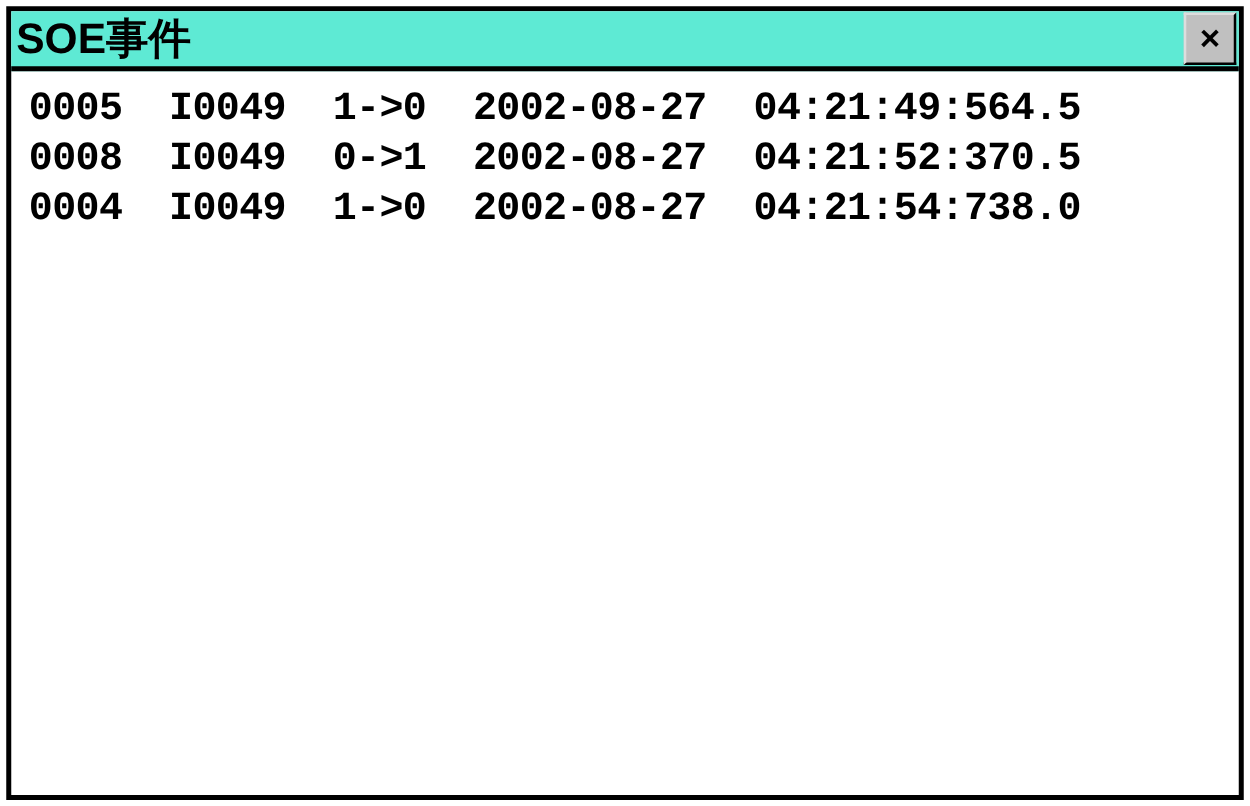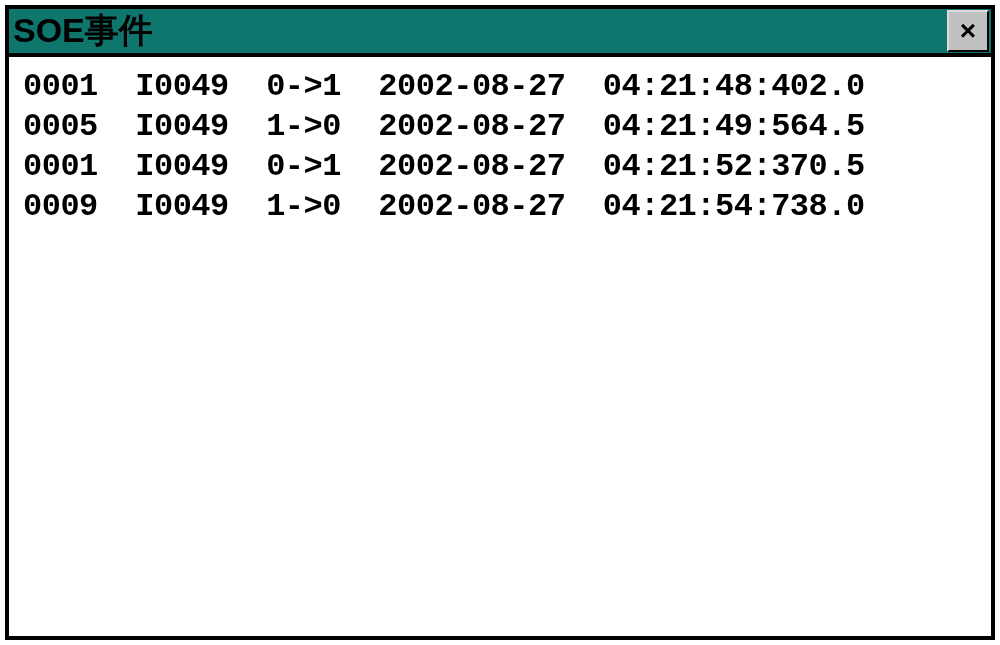--- a/index.html
+++ b/index.html
@@ -22,21 +22,21 @@
       height: 635px;
       border: 4px solid #000000;
       background: #ffffff;
     }
     .titlebar {
       display: flex;
       align-items: center;
       justify-content: space-between;
       border-bottom: 4px solid #000000;
       height: 48px;
-      background: #0f766e;
+      background: #5eead4;
     }
     .titlebar-title {
       font-size: 34px;
       font-weight: bold;
       color: #000000;
       padding-left: 4px;
       letter-spacing: 0px;
     }
     .close-button {
       width: 42px;
@@ -72,18 +72,17 @@
 <body>
 
 <div class="window">
   <div class="titlebar">
     <span class="titlebar-title">SOE事件</span>
     <div class="close-button">
       <span>×</span>
     </div>
   </div>
   <div class="content">
-    <div class="event-row"><span>0001</span>  <span>I0049</span>  <span>0-&gt;1</span>  <span>2002-08-27</span>  <span>04:21:48:402.0</span></div>
     <div class="event-row"><span>0005</span>  <span>I0049</span>  <span>1-&gt;0</span>  <span>2002-08-27</span>  <span>04:21:49:564.5</span></div>
-    <div class="event-row"><span>0001</span>  <span>I0049</span>  <span>0-&gt;1</span>  <span>2002-08-27</span>  <span>04:21:52:370.5</span></div>
-    <div class="event-row"><span>0009</span>  <span>I0049</span>  <span>1-&gt;0</span>  <span>2002-08-27</span>  <span>04:21:54:738.0</span></div>
+    <div class="event-row"><span>0008</span>  <span>I0049</span>  <span>0-&gt;1</span>  <span>2002-08-27</span>  <span>04:21:52:370.5</span></div>
+    <div class="event-row"><span>0004</span>  <span>I0049</span>  <span>1-&gt;0</span>  <span>2002-08-27</span>  <span>04:21:54:738.0</span></div>
   </div>
 </div>
 
 </body></html>

